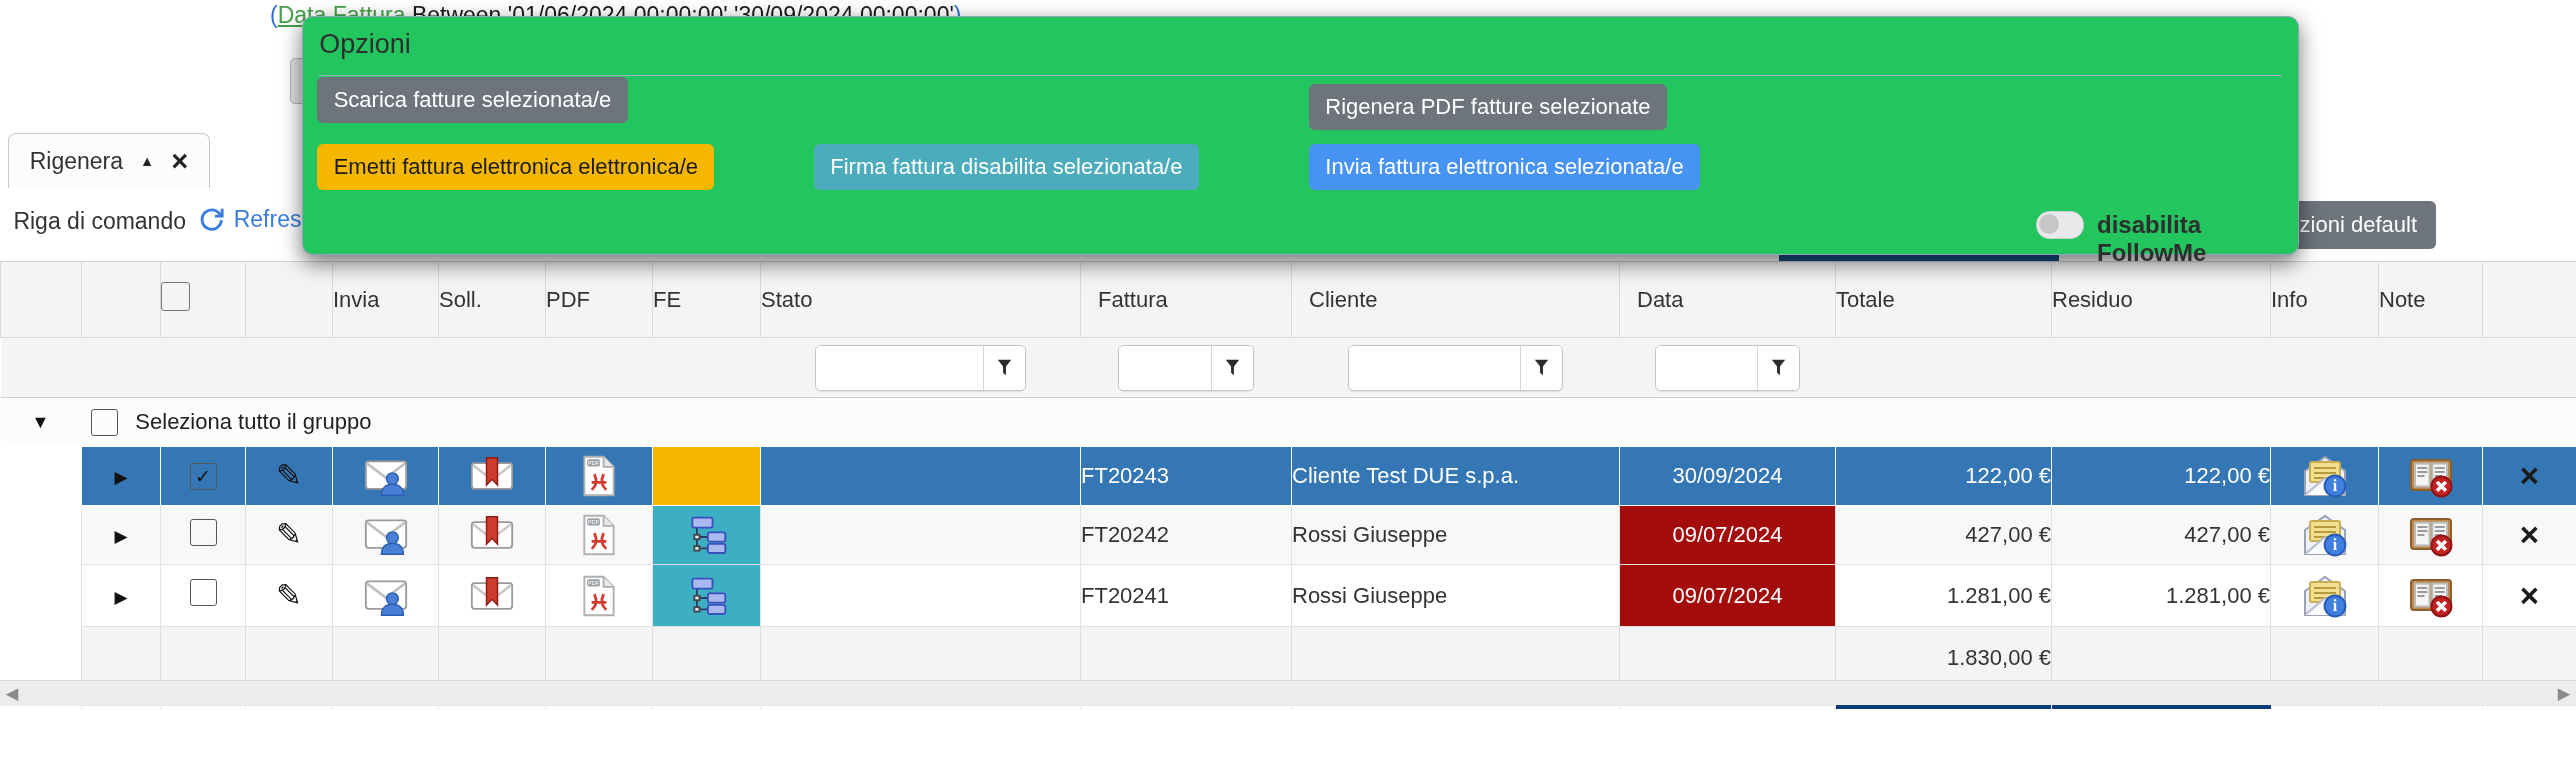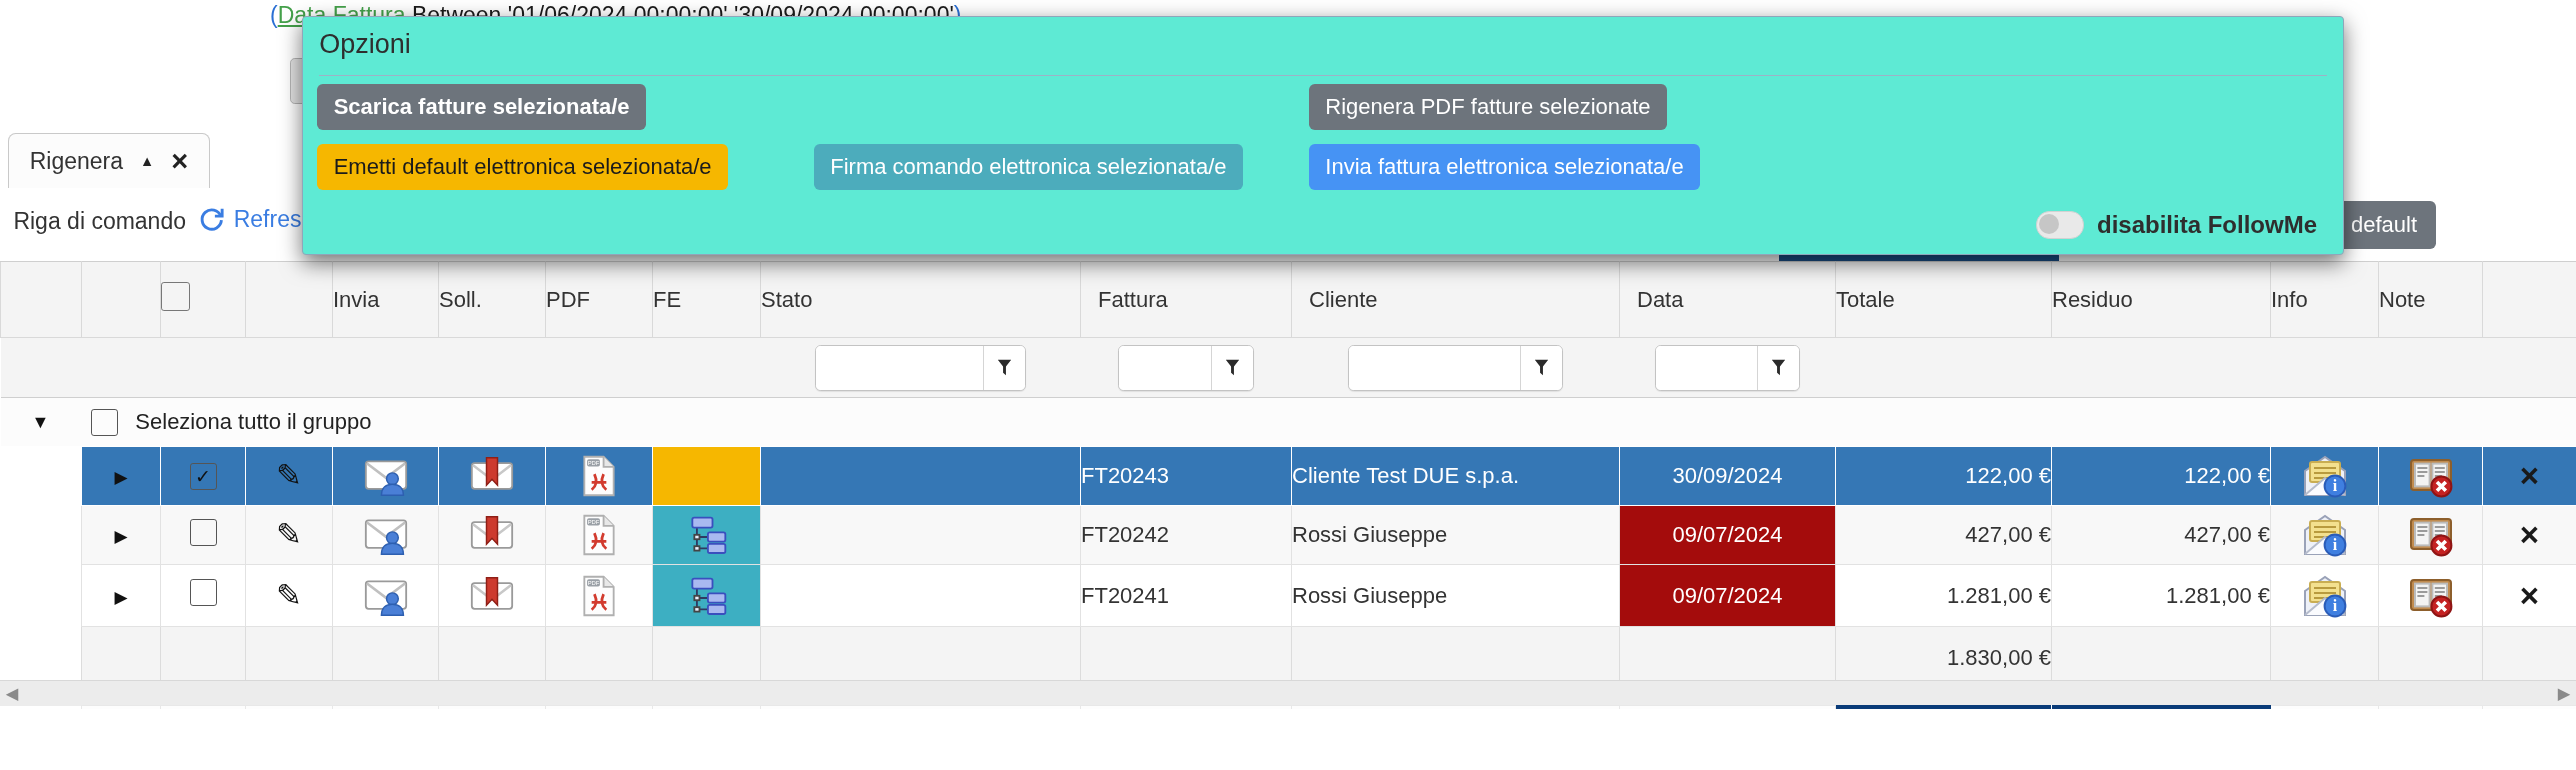--- a/index.html
+++ b/index.html
@@ -80,22 +80,22 @@
   td.navy{background:#0a3b78 !important;border:1px solid #0a3b78 !important;}
   td.navy.tot{border-right:1.9px solid #fff !important;text-align:right;padding-right:17px;
               color:#fff;font-weight:700;font-size:23px;}
   .bstrip{position:absolute;left:0;top:768px;width:2576px;height:2.9px;background:#ededed;}
 
   
   .frag-btn{position:absolute;left:290px;top:58px;width:15.3px;height:44px;background:#e3e3e3;
             border:1px solid #b5b5b5;border-radius:4.8px 0 0 4.8px;}
 
   
-  .modal{position:absolute;left:302px;top:16.3px;width:1995px;height:237px;background:#5eead4;
-         border:1px solid #8fa6ba;border-radius:4px;box-shadow:0 7.7px 21px rgba(0,0,0,.55);z-index:50;padding-left:45px;}
+  .modal{position:absolute;left:302px;top:16.3px;width:1995px;height:237px;background:#22c55e;
+         border:1px solid #8fa6ba;border-radius:11px;box-shadow:0 7.7px 21px rgba(0,0,0,.55);z-index:50;}
   .m-title{position:absolute;left:16.3px;top:11.5px;font-size:27px;color:#2e2e2e;}
   .m-divider{position:absolute;left:16.3px;right:16.3px;top:58px;height:1px;background:#9db2c5;}
   .mbtn{position:absolute;height:46px;border:none;border-radius:5.8px;font-size:22px;padding:0 16.3px;
         cursor:pointer;font-family:inherit;}
   .mb-gray{background:#6d747c;color:#fff;}
   .mb-yellow{background:#f6b700;color:#1b1b1b;}
   .mb-teal{background:#4cacbc;color:#fff;}
   .mb-blue{background:#4693f4;color:#fff;}
   .m-toggle{position:absolute;left:1733px;top:194px;width:46px;height:26px;background:#e9e9e9;
             border:1px solid #d2d2d2;border-radius:13.4px;cursor:pointer;}
@@ -465,24 +465,24 @@
       </tr>
     </tbody>
   </table>
   <div class="bstrip"></div>
 
   <div class="frag-btn"></div>
 
   <div class="modal">
     <div class="m-title">Opzioni</div>
     <div class="m-divider"></div>
-    <button class="mbtn mb-gray" style="left:14.4px;  top:67px;font-weight:bold;">Scarica fatture selezionata/e</button>
+    <button class="mbtn mb-gray" style="left:14.4px;  top:60px;">Scarica fatture selezionata/e</button>
     <button class="mbtn mb-gray" style="left:1006px;top:67px;">Rigenera PDF fatture selezionate</button>
-    <button class="mbtn mb-yellow" style="left:14.4px;  top:127px;">Emetti default elettronica selezionata/e</button>
-    <button class="mbtn mb-teal" style="left:511px; top:127px;">Firma comando elettronica selezionata/e</button>
+    <button class="mbtn mb-yellow" style="left:14.4px;  top:127px;">Emetti fattura elettronica elettronica/e</button>
+    <button class="mbtn mb-teal" style="left:511px; top:127px;">Firma fattura disabilita selezionata/e</button>
     <button class="mbtn mb-blue" style="left:1006px;top:127px;">Invia fattura elettronica selezionata/e</button>
     <div class="m-toggle">
         <div class="knob"></div>
       </div>
     <div class="m-toggle-label">disabilita FollowMe</div>
   </div>
 
 </div>
 
 

